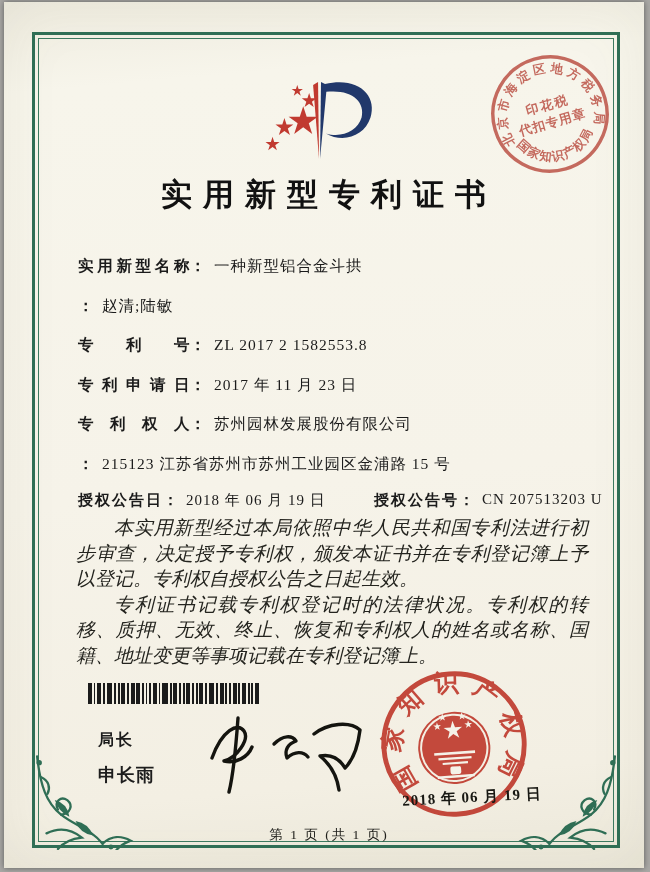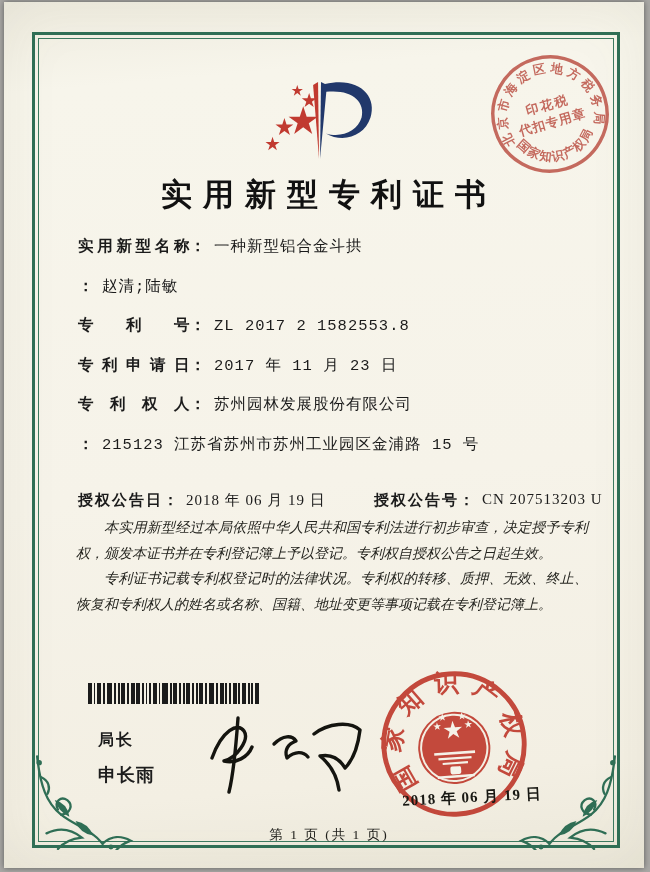--- a/index.html
+++ b/index.html
@@ -28,36 +28,36 @@
 
   .cert-no{
     position:absolute;left:74px;top:78px;
     font-size:15px;letter-spacing:3px;color:#1f1f1f;font-weight:600;
   }
   .logo{position:absolute;left:256px;top:74px;width:126px;height:94px;}
   .title{
     position:absolute;left:0;top:172px;width:650px;text-align:center;
     font-size:31px;font-weight:700;letter-spacing:11px;color:#111;
   }
-  .fields{position:absolute;left:74px;top:234px;width:510px;}
+  .fields{position:absolute;left:74px;top:254px;width:510px;}
   .frow{display:flex;align-items:baseline;margin-bottom:18.5px;
     font-size:15.5px;color:#1b1b1b;letter-spacing:.5px;}
   .flabel{display:inline-block;width:112px;text-align:justify;text-align-last:justify;
     font-weight:600;flex:none;}
   .fcolon{flex:none;font-weight:600;margin-right:8px;}
-  .fvalue{font-weight:500;letter-spacing:1px;white-space:nowrap;font-family:Liberation Mono, monospace;}
+  .fvalue{font-weight:500;letter-spacing:1px;white-space:nowrap;}
   .grant-row{position:absolute;left:74px;top:489px;width:545px;display:flex;
     font-size:15px;color:#1b1b1b;}
   .grant-left{width:296px;flex:none;display:flex;}
   .grant-right{display:flex;}
   .glabel{font-weight:600;letter-spacing:2px;}
   .gvalue{font-weight:500;margin-left:6px;letter-spacing:1px;}
   .paras{
     position:absolute;left:72px;top:513px;width:512px;
-    font-size:14px;line-height:25.6px;color:#24241f;
+    font-size:19px;line-height:25.6px;color:#24241f;
     font-style:italic;text-align:justify;
   }
   .paras p{margin:0;text-indent:2em;}
   .barcode{
     position:absolute;left:84px;top:681px;height:21px;width:180px;
     font-size:0;white-space:nowrap;
   }
   .signer{position:absolute;left:94px;top:728px;color:#1d1d1d;
     font-family:Liberation Sans, sans-serif;font-weight:700;}
   .signer .t{font-size:16px;letter-spacing:2px;}

